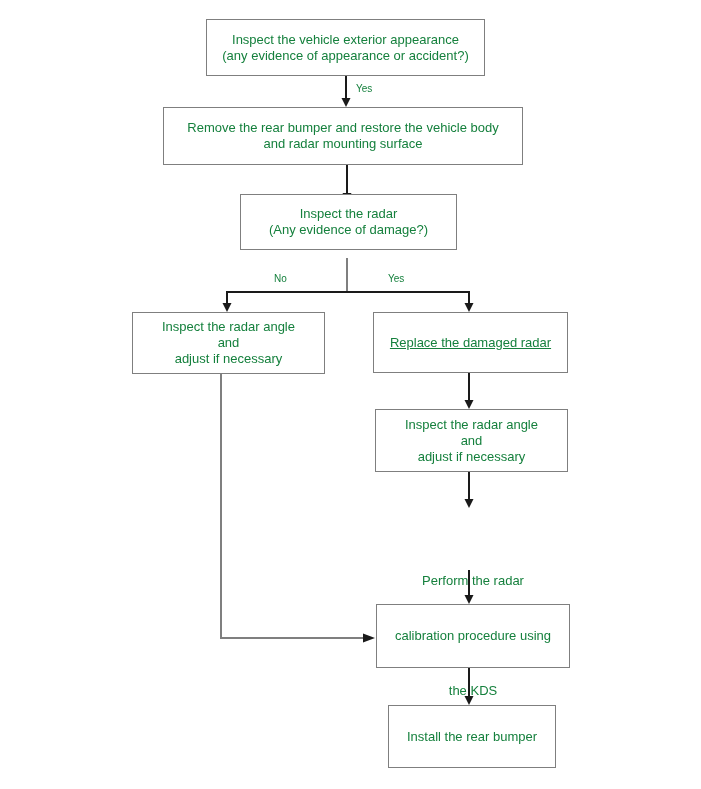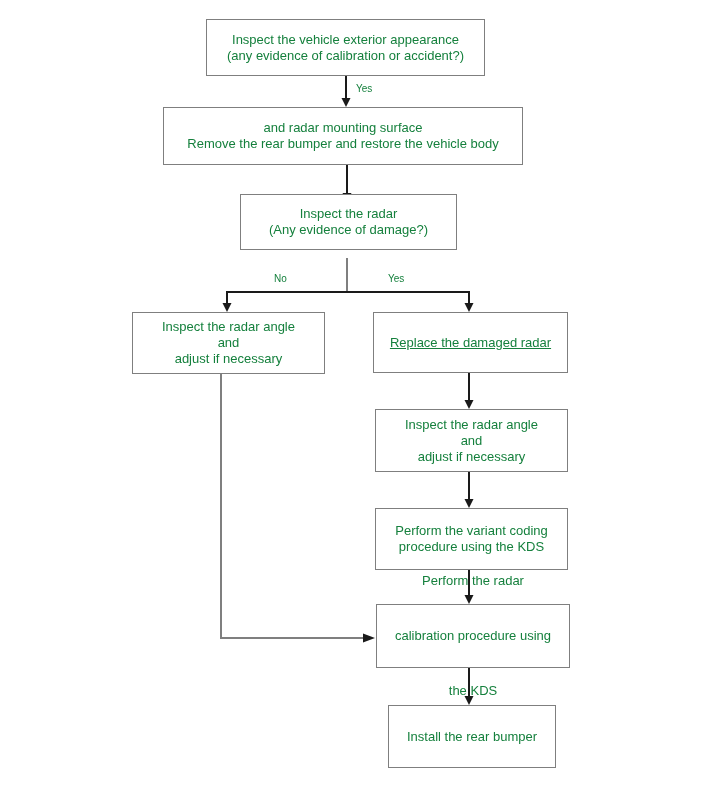--- a/index.html
+++ b/index.html
@@ -79,26 +79,26 @@
     <line x1="469" y1="668" x2="469" y2="698" stroke="#1a1a1a" stroke-width="2"></line>
     <polygon points="464.5,696 473.5,696 469,705" fill="#1a1a1a"></polygon>
 
     <line x1="221" y1="374" x2="221" y2="638" stroke="#7f7f7f" stroke-width="2"></line>
     <line x1="220" y1="638" x2="364" y2="638" stroke="#7f7f7f" stroke-width="2"></line>
     <polygon points="363,633.5 363,642.5 375,638" fill="#1a1a1a"></polygon>
   </svg>
 
   <div class="node" style="left:206px; top:19px; width:279px; height:57px;">
     <span>Inspect the vehicle exterior appearance</span>
-    <span>(any evidence of calibration or accident?)</span>
+    <span>(any evidence of appearance or accident?)</span>
   </div>
 
   <div class="node" style="left:163px; top:107px; width:360px; height:58px;">
+    <span>Remove the rear bumper and restore the vehicle body</span>
     <span>and radar mounting surface</span>
-    <span>Remove the rear bumper and restore the vehicle body</span>
   </div>
 
   <div class="node" style="left:240px; top:194px; width:217px; height:56px;">
     <span>Inspect the radar</span>
     <span>(Any evidence of damage?)</span>
   </div>
 
   <div class="node" style="left:132px; top:312px; width:193px; height:62px;">
     <span>Inspect the radar angle</span>
     <span>and</span>
@@ -108,24 +108,20 @@
   <div class="node" style="left:373px; top:312px; width:195px; height:61px;text-decoration:underline;">
     <span>Replace the damaged radar</span>
   </div>
 
   <div class="node" style="left:375px; top:409px; width:193px; height:63px;">
     <span>Inspect the radar angle</span>
     <span>and</span>
     <span>adjust if necessary</span>
   </div>
 
-  <div class="node" style="left:375px; top:508px; width:193px; height:62px;">
-    <span>Perform the variant coding</span>
-    <span>procedure using the KDS</span>
-  </div>
 
   <div class="node" style="left:376px; top:604px; width:194px; height:64px;gap:39px;">
     <span>Perform the radar</span>
     <span>calibration procedure using</span>
     <span>the KDS</span>
   </div>
 
   <div class="node" style="left:388px; top:705px; width:168px; height:63px;">
     <span>Install the rear bumper</span>
   </div>

